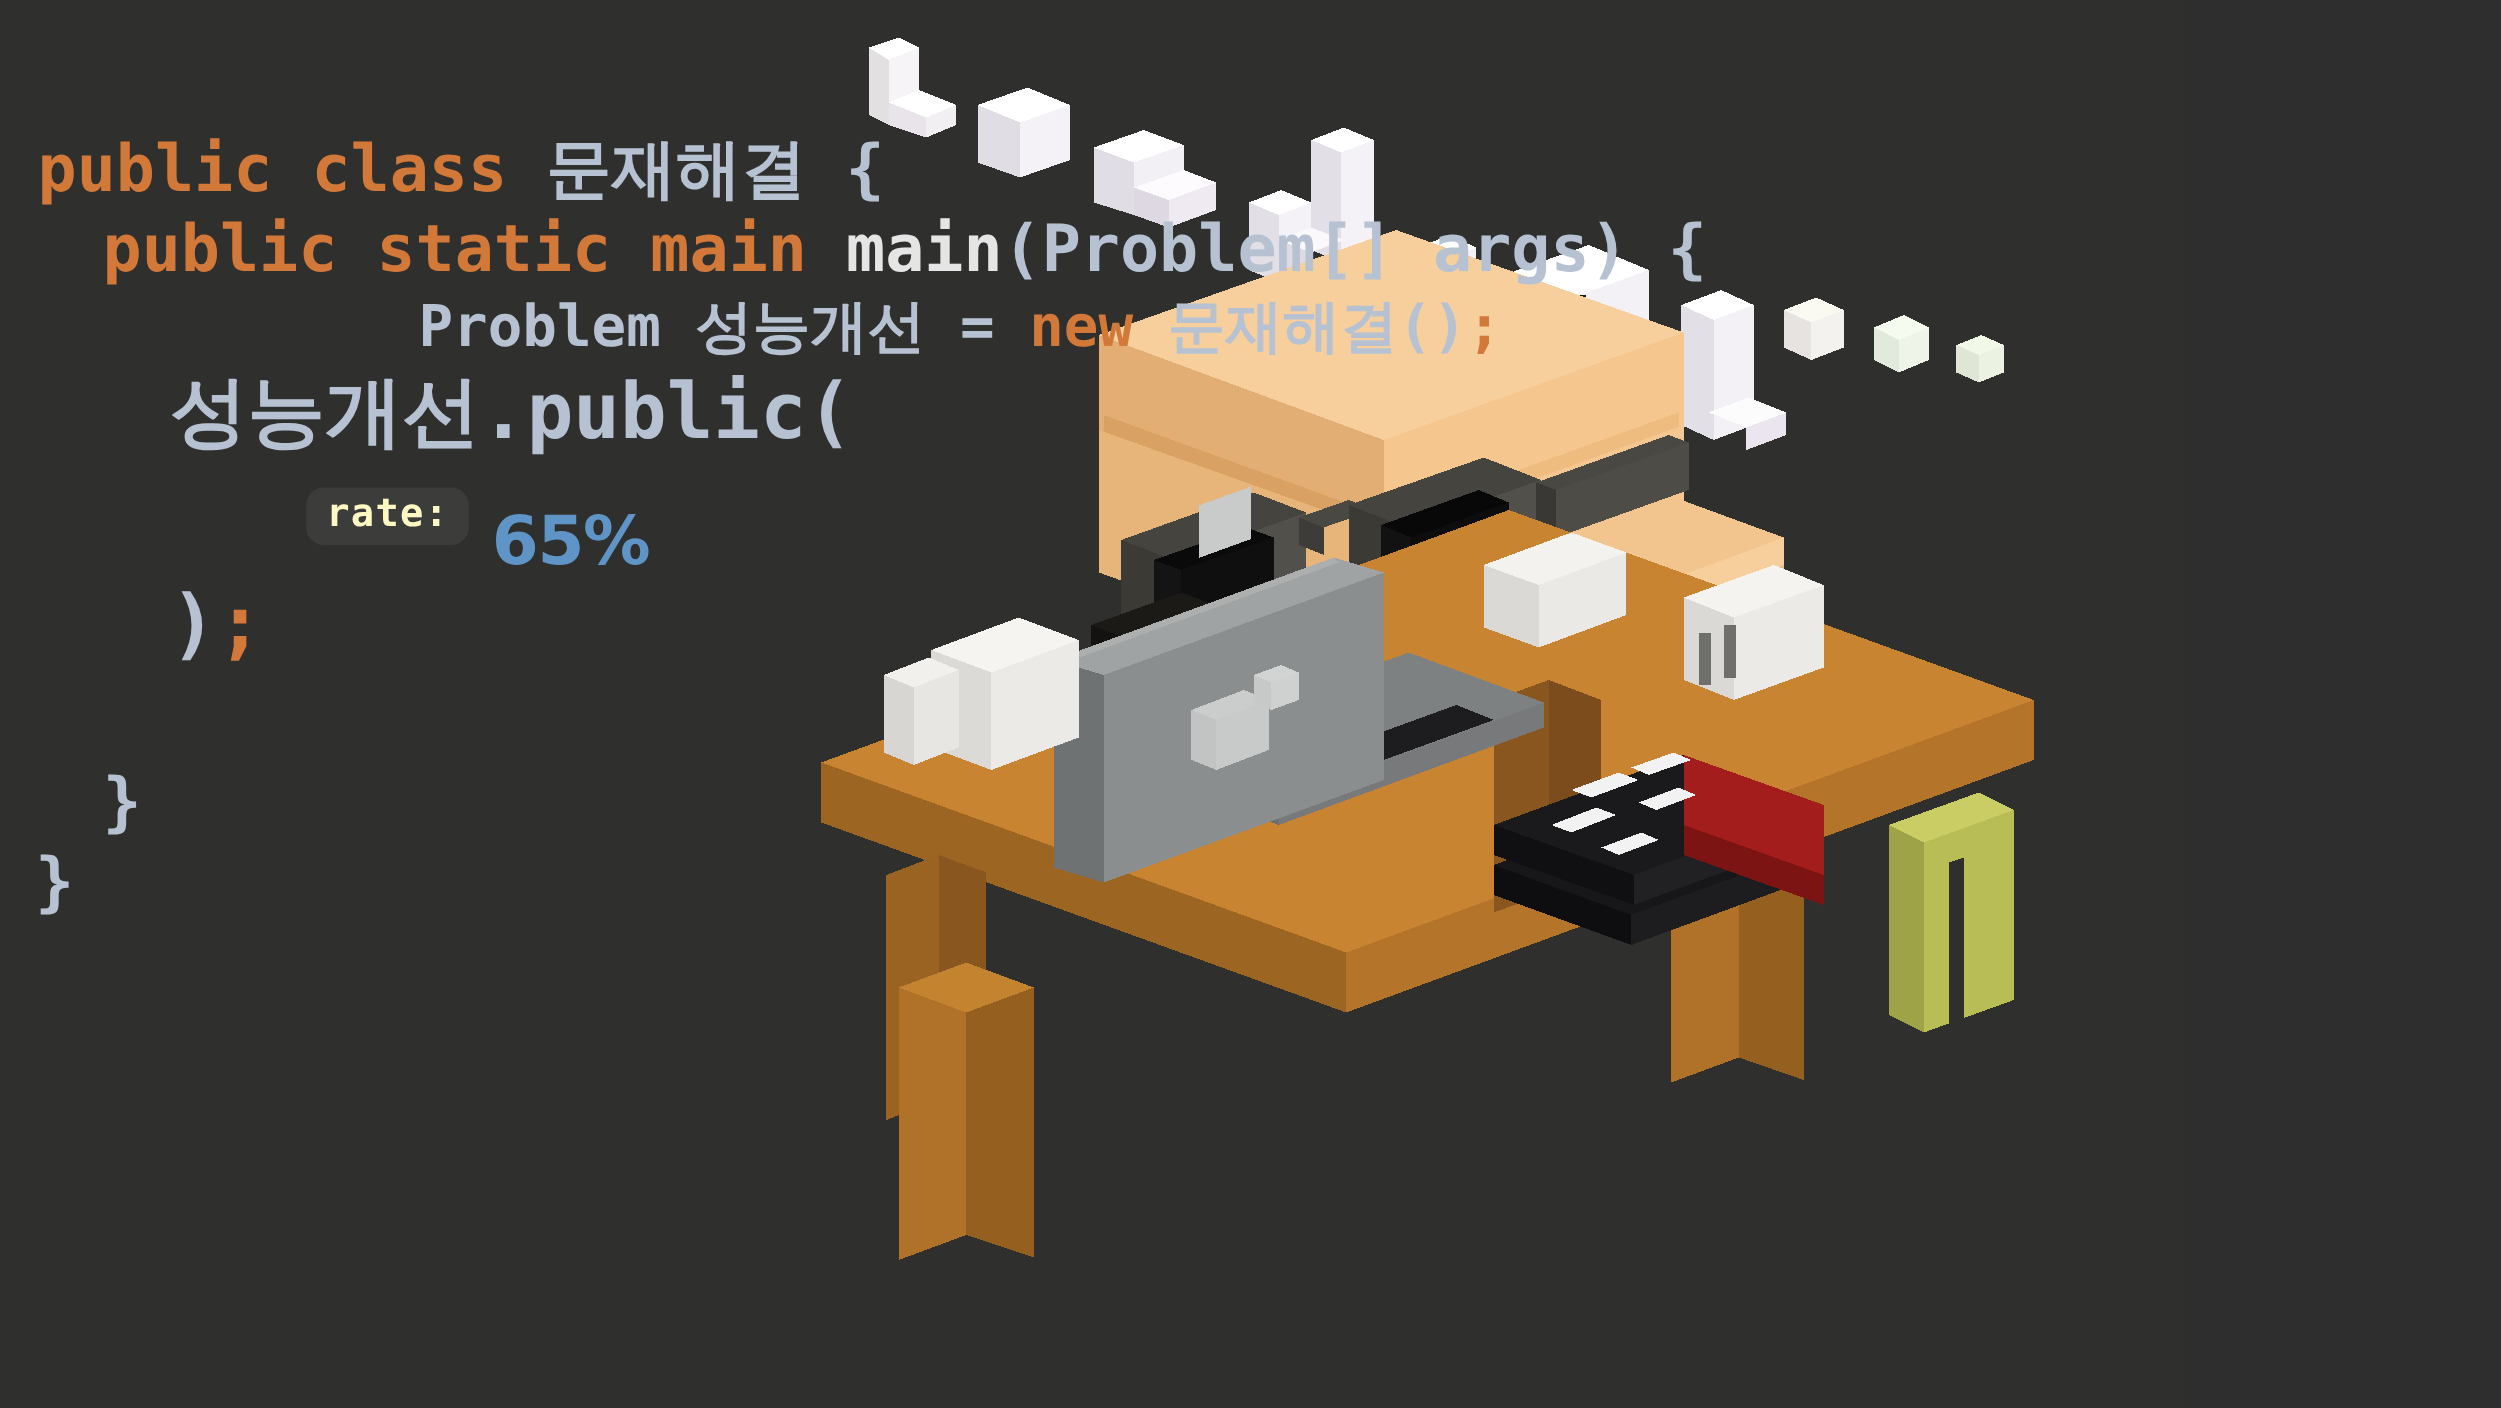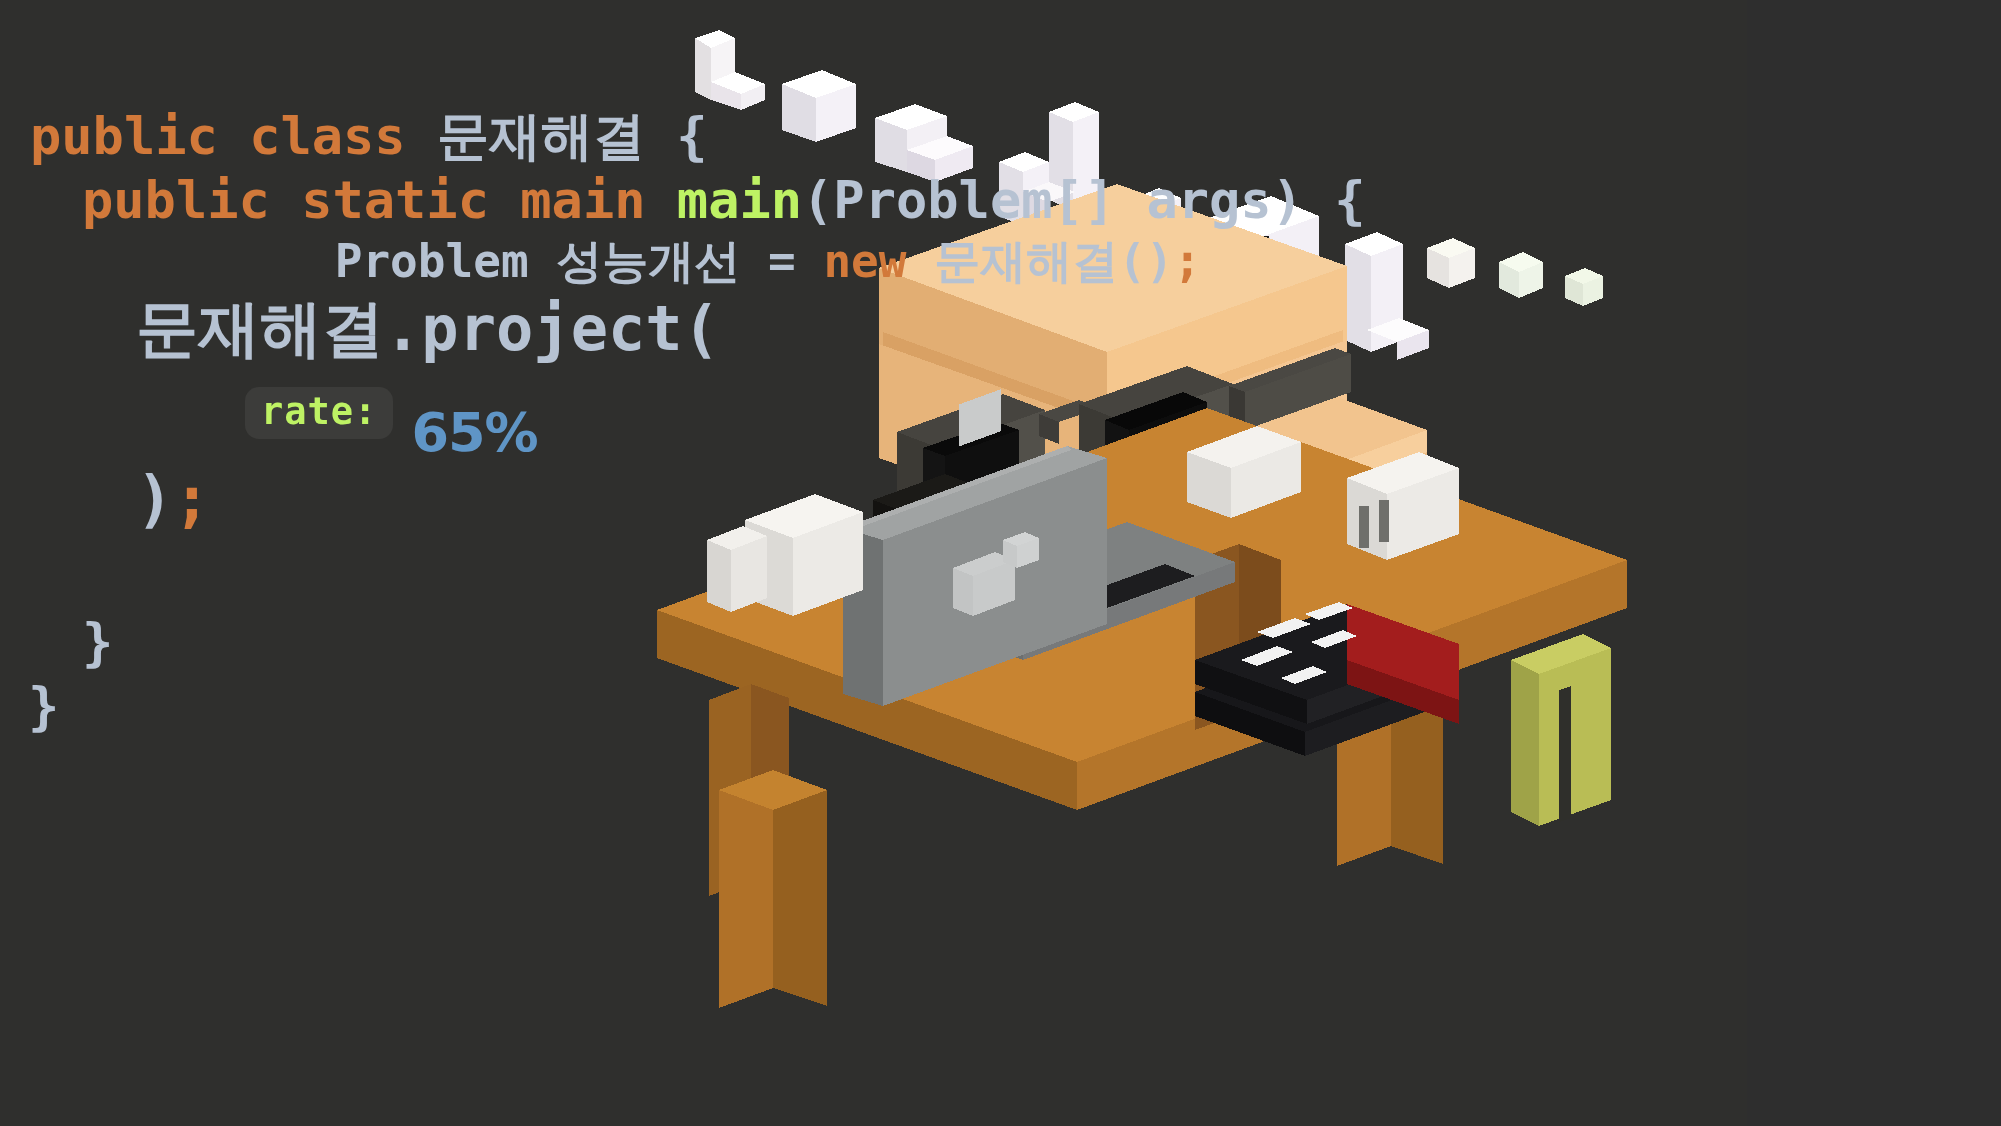--- a/index.html
+++ b/index.html
@@ -35,33 +35,33 @@
   .l2 { font-size: 52px; padding-left: 82px; margin-bottom: 12px; }
   .l3 { font-size: 46px; padding-left: 136px; margin-bottom: 14px; text-align: center; }
   .l4 { font-size: 62px; padding-left: 136px; margin-bottom: 6px; }
   .l5 { font-size: 50px; padding-left: 245px; margin-bottom: 8px;
         display: flex; align-items: center; gap: 18px; }
   .l6 { font-size: 62px; padding-left: 136px; margin-bottom: 86px; }
   .l7 { font-size: 52px; padding-left: 82px; margin-bottom: 12px; }
   .l8 { font-size: 52px; padding-left: 28px; }
 
   .kw    { color: #d2793a; }
-  .fn    { color: #bef264; }
+  .fn    { color: #e5e5e5; }
   .plain { color: #b6c2d2; }
   .punc  { color: #b6c2d2; }
   .semi  { color: #d2793a; }
   .brace { color: #b6c2d2; }
 
   .badge {
     display: inline-block;
     background: #3c3c3a;
-    color: #bef264;
+    color: #fef9c3;
     border-radius: 14px;
     padding: 6px 16px 9px 16px;
-    font-size: 37px;
+    font-size: 31px;
     font-weight: bold;
     line-height: 1;
     letter-spacing: 1px;
   }
   .rateval {
     color: #5f95c6;
     font-size: 54px;
     font-weight: bold;
     font-family: "DejaVu Sans", "Liberation Sans", sans-serif;
     letter-spacing: -1px;
@@ -85,21 +85,21 @@
 <div id="stage">
 
   <div id="code">
 
     <div class="line l1"><span class="kw">public class </span><span class="plain">문재해결</span><span class="punc"> {</span></div>
 
     <div class="line l2"><span class="kw">public static main </span><span class="fn">main</span><span class="punc">(Problem[] args) {</span></div>
 
     <div class="line l3"><span class="plain">Problem 성능개선 = </span><span class="kw">new</span><span class="plain"> 문재해결()</span><span class="semi">;</span></div>
 
-    <div class="line l4"><span class="plain">문재해결.project(</span></div>
+    <div class="line l4"><span class="plain">성능개선.public(</span></div>
 
     <div class="line l5"><span class="badge">rate:</span><span class="rateval">65%</span></div>
 
     <div class="line l6"><span class="punc">)</span><span class="semi">;</span></div>
 
     <div class="line l7"><span class="brace">}</span></div>
 
     <div class="line l8"><span class="brace">}</span></div>
 
   </div>

